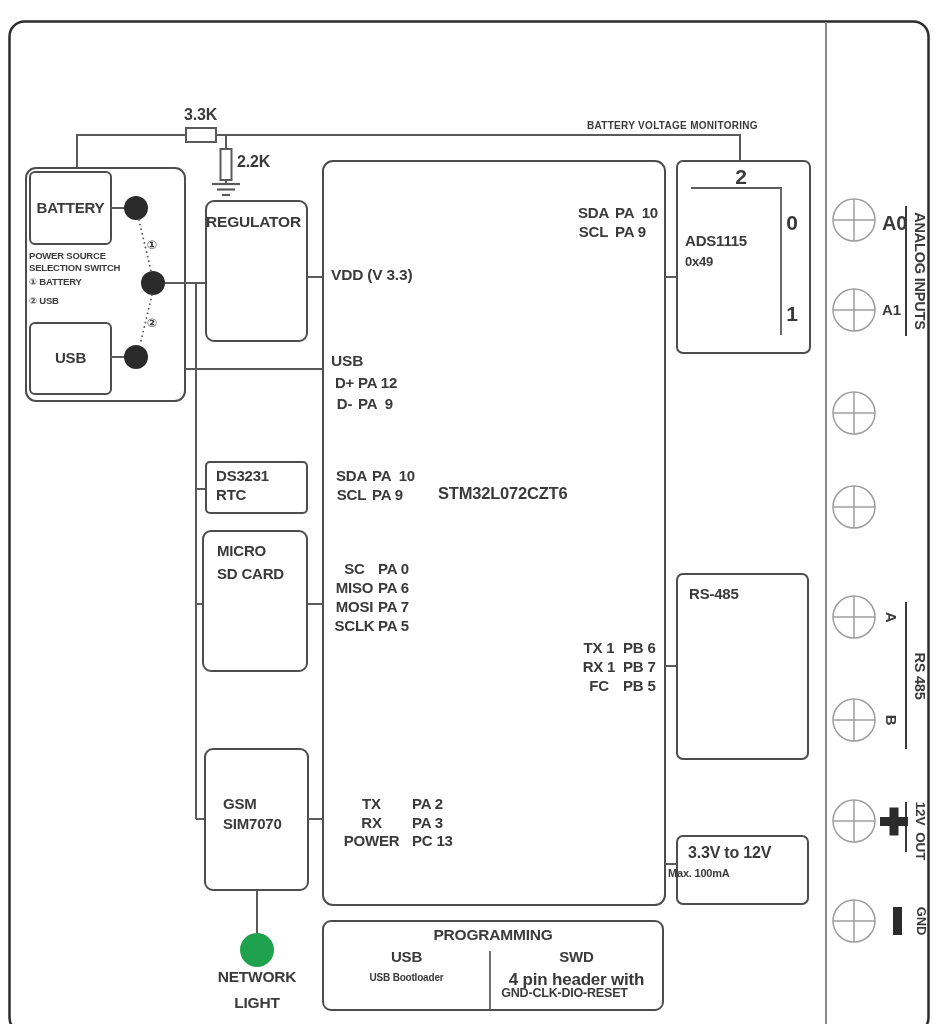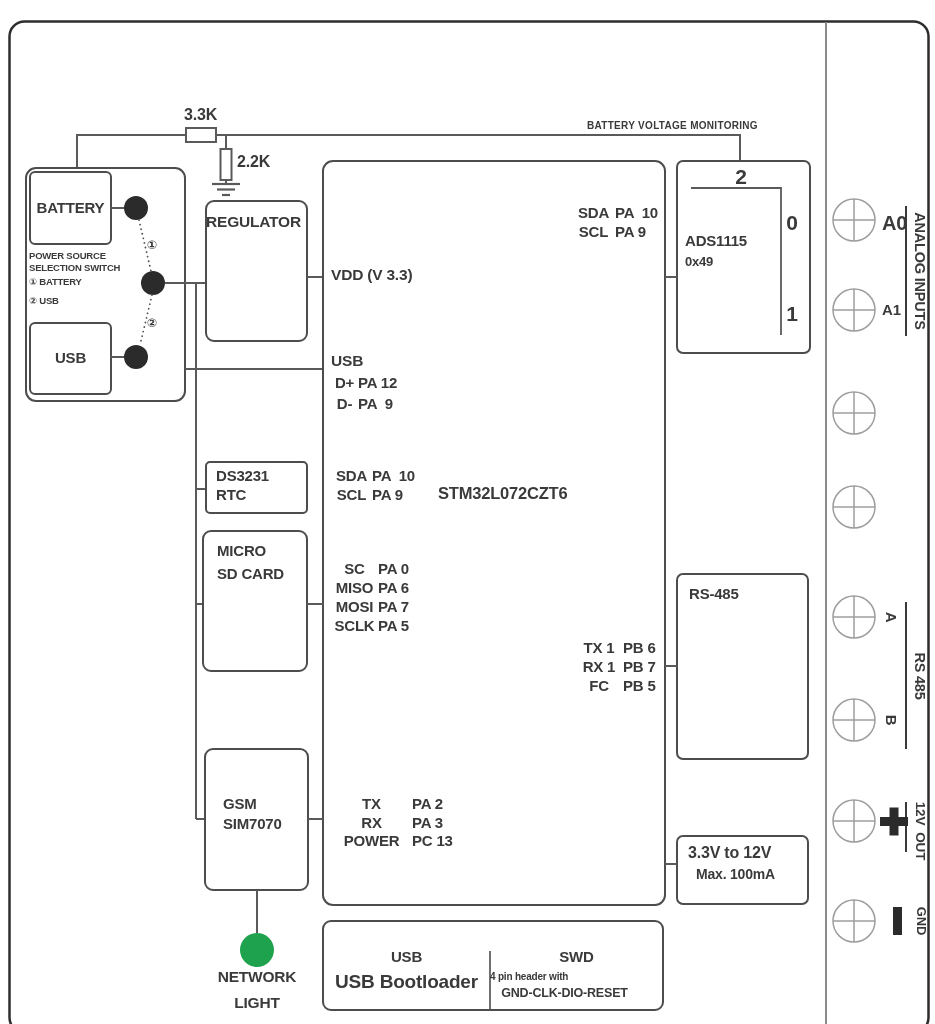--- a/index.html
+++ b/index.html
@@ -207,21 +207,22 @@
 
   <div class="t" style="left:689px;top:570px;font-size:15px">RS-485</div>
   <div class="t v" style="left:891px;top:601px;font-size:15px">A</div>
   <div class="t v" style="left:891px;top:704px;font-size:15px">B</div>
   <div class="t v" style="left:919px;top:660px;font-size:14.5px">RS 485</div>
 
   <div class="t v" style="left:920px;top:815px;font-size:13.5px">12V  OUT</div>
   <div class="t v" style="left:921px;top:905px;font-size:13px">GND</div>
 
   <div class="t" style="left:688px;top:828px;font-size:16px">3.3V to 12V</div>
-  <div class="t" style="left:696px;top:851px;font-size:14px">Max. 100mA</div>
-
+  <div class="t" style="left:668px;top:851px;font-size:11px">Max. 100mA</div>
+
+  <div class="t" style="left:323px;top:910px;width:340px;text-align:center;font-size:15.5px">PROGRAMMING</div>
   <div class="t" style="left:323px;top:933px;width:167px;text-align:center;font-size:15px">USB</div>
-  <div class="t" style="left:323px;top:956px;width:167px;text-align:center;font-size:19px">USB Bootloader</div>
+  <div class="t" style="left:323px;top:956px;width:167px;text-align:center;font-size:10px">USB Bootloader</div>
   <div class="t" style="left:490px;top:933px;width:173px;text-align:center;font-size:15px">SWD</div>
-  <div class="t" style="left:490px;top:955px;width:173px;font-size:10px">4 pin header with</div>
+  <div class="t" style="left:490px;top:955px;width:173px;text-align:center;font-size:17px">4 pin header with</div>
   <div class="t" style="left:478px;top:971px;width:173px;text-align:center;font-size:12.5px">GND-CLK-DIO-RESET</div>
 
 </div>
 
 </body></html>

